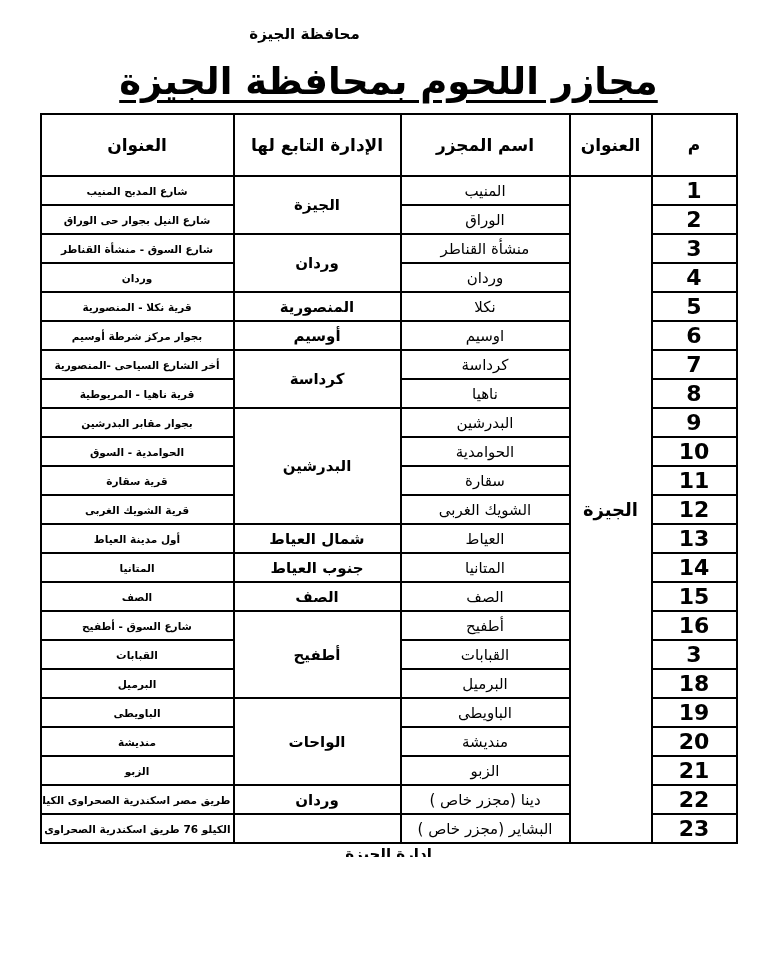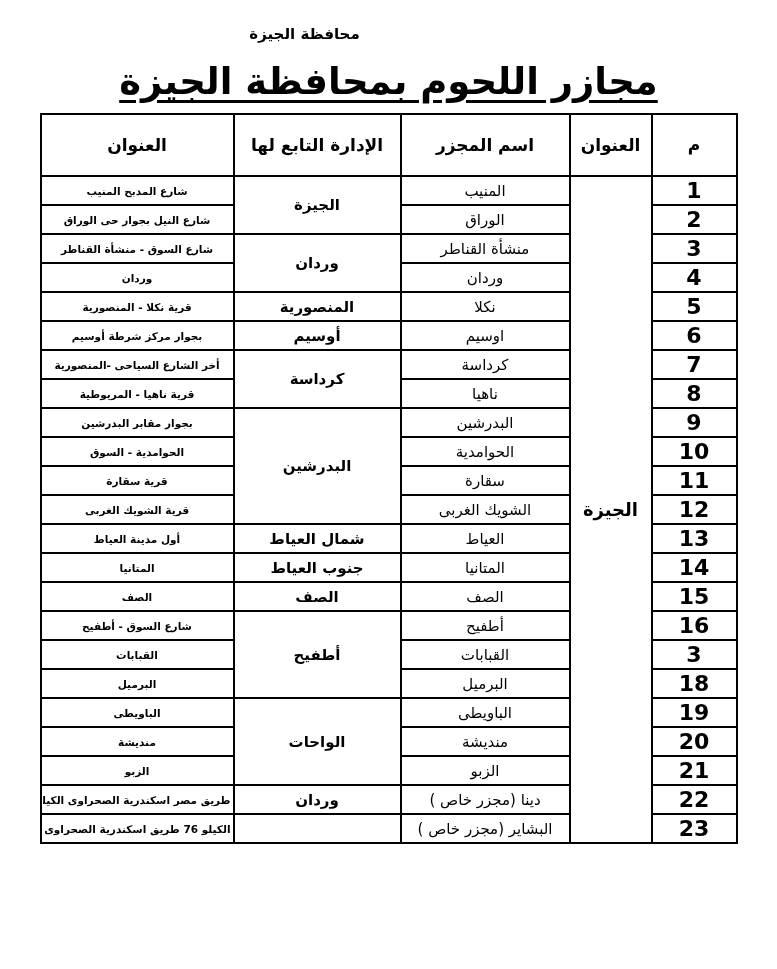--- a/index.html
+++ b/index.html
@@ -243,14 +243,15 @@
         </tr>
         <tr>
           <td class="cell-num">23</td>
           <td class="cell-name">البشاير (مجزر خاص )</td>
           <td class="cell-admin" rowspan="1"></td>
           <td class="cell-addr">الكيلو 76 طريق اسكندرية الصحراوى منطقة ريجوا</td>
         </tr>
       </tbody>
   </table>
 
+  <div class="page-footer">إدارة الجيزة</div>
 
 </div>
 
 </body></html>

